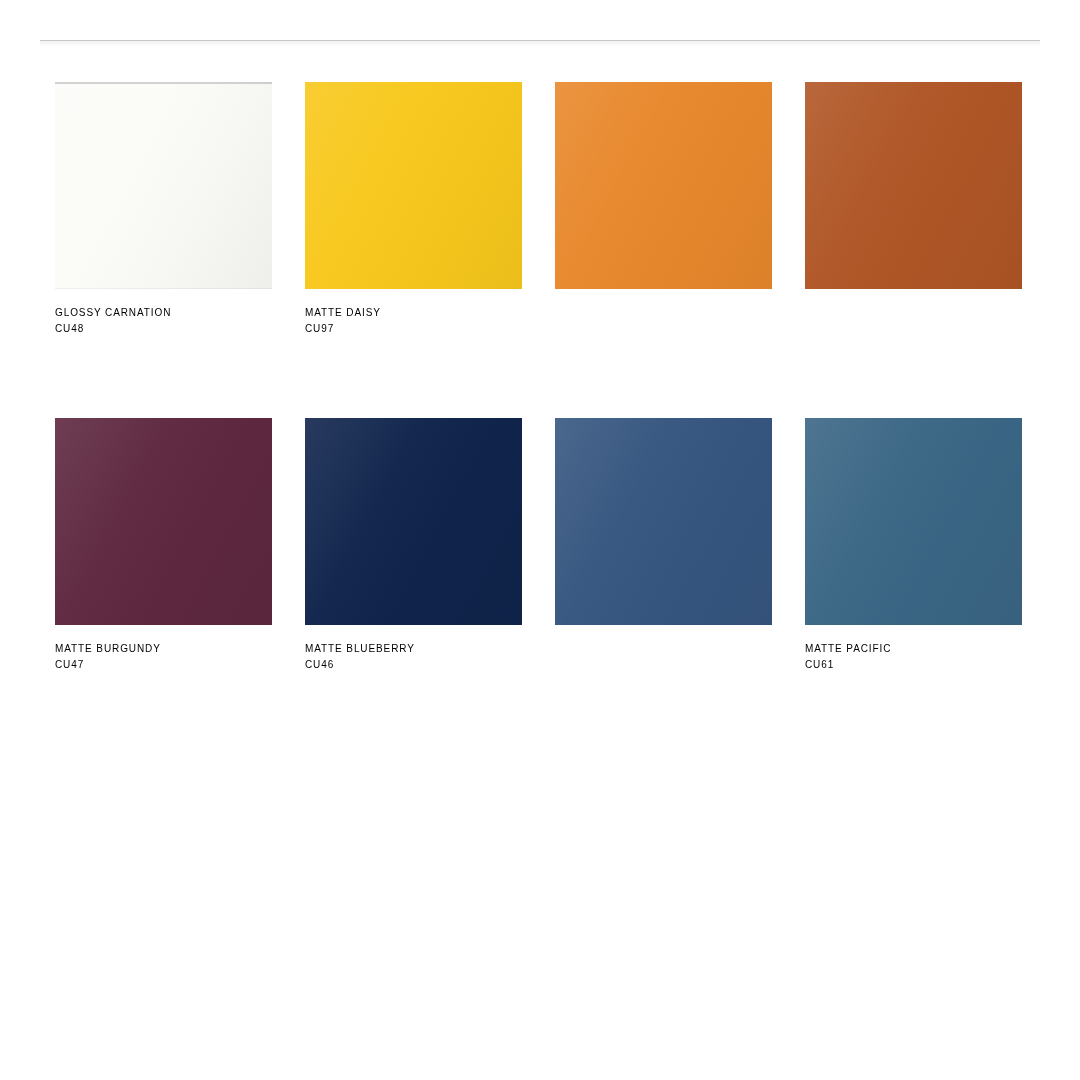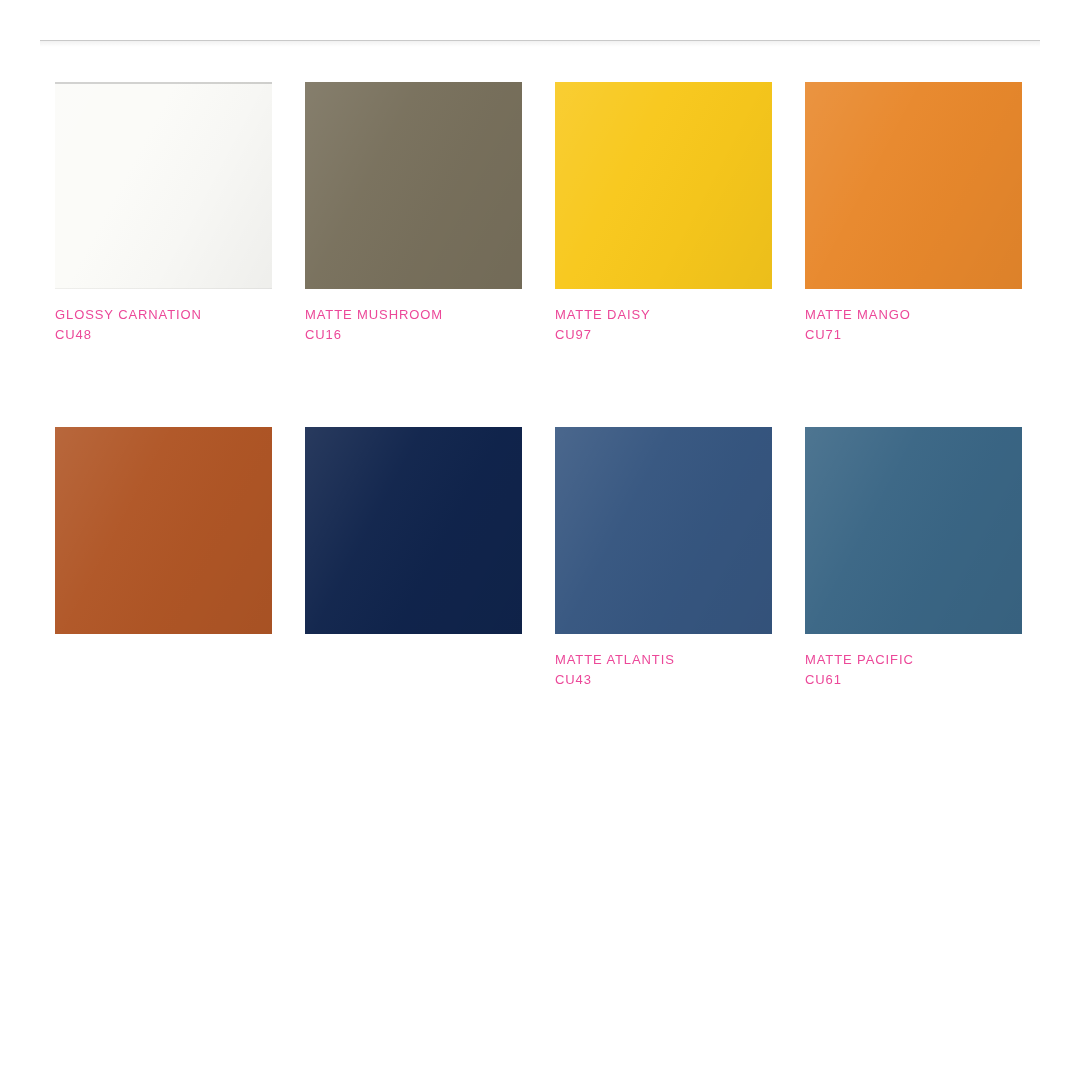--- a/index.html
+++ b/index.html
@@ -92,23 +92,23 @@
     pointer-events: none;
   }
 
   .caption {
     padding-top: 16px;
     line-height: 1.55;
   }
   .caption .name,
   .caption .code {
     display: block;
-    font-size: 13px;
+    font-size: 10px;
     letter-spacing: 0.9px;
-    color: #ec4899;
+    color: #000000;
     text-transform: uppercase;
     white-space: nowrap;
   }
 </style>
 </head>
 <body>
 
 <div class="page">
 
   <div class="top-rule"></div>
@@ -122,68 +122,64 @@
           <div class="chip-topedge"></div>
           <div class="chip-botedge"></div>
         </div>
         <div class="caption">
           <span class="name">GLOSSY CARNATION</span>
           <span class="code">CU48</span>
         </div>
       </div>
       <div class="swatch-cell">
         <div class="chip">
-          <div class="chip-color" style="background: rgb(120, 112, 92);"></div>
-          <div class="chip-sheen"></div>
-        </div>
-        <div class="caption">
-          <span class="name">MATTE MUSHROOM</span>
-          <span class="code">CU16</span>
-        </div>
-      </div>
-      <div class="swatch-cell">
-        <div class="chip">
           <div class="chip-color" style="background: rgb(248, 200, 28);"></div>
           <div class="chip-sheen"></div>
         </div>
         <div class="caption">
           <span class="name">MATTE DAISY</span>
           <span class="code">CU97</span>
         </div>
       </div>
       <div class="swatch-cell">
         <div class="chip">
           <div class="chip-color" style="background: rgb(232, 136, 44);"></div>
           <div class="chip-sheen"></div>
         </div>
-        <div class="caption">
-          <span class="name">MATTE MANGO</span>
-          <span class="code">CU71</span>
-        </div>
       </div>
       <div class="swatch-cell">
         <div class="chip">
           <div class="chip-color" style="background: rgb(176, 86, 38);"></div>
           <div class="chip-sheen"></div>
         </div>
       </div>
       <div class="swatch-cell">
         <div class="chip">
+          <div class="chip-color" style="background: rgb(94, 40, 64);"></div>
+          <div class="chip-sheen"></div>
+        </div>
+        <div class="caption">
+          <span class="name">MATTE BURGUNDY</span>
+          <span class="code">CU47</span>
+        </div>
+      </div>
+      <div class="swatch-cell">
+        <div class="chip">
           <div class="chip-color" style="background: rgb(16, 36, 76);"></div>
           <div class="chip-sheen"></div>
+        </div>
+        <div class="caption">
+          <span class="name">MATTE BLUEBERRY</span>
+          <span class="code">CU46</span>
         </div>
       </div>
       <div class="swatch-cell">
         <div class="chip">
           <div class="chip-color" style="background: rgb(54, 86, 128);"></div>
           <div class="chip-sheen"></div>
-        </div>
-        <div class="caption">
-          <span class="name">MATTE ATLANTIS</span>
-          <span class="code">CU43</span>
         </div>
       </div>
       <div class="swatch-cell">
         <div class="chip">
           <div class="chip-color" style="background: rgb(58, 102, 133);"></div>
           <div class="chip-sheen"></div>
         </div>
         <div class="caption">
           <span class="name">MATTE PACIFIC</span>
           <span class="code">CU61</span>

